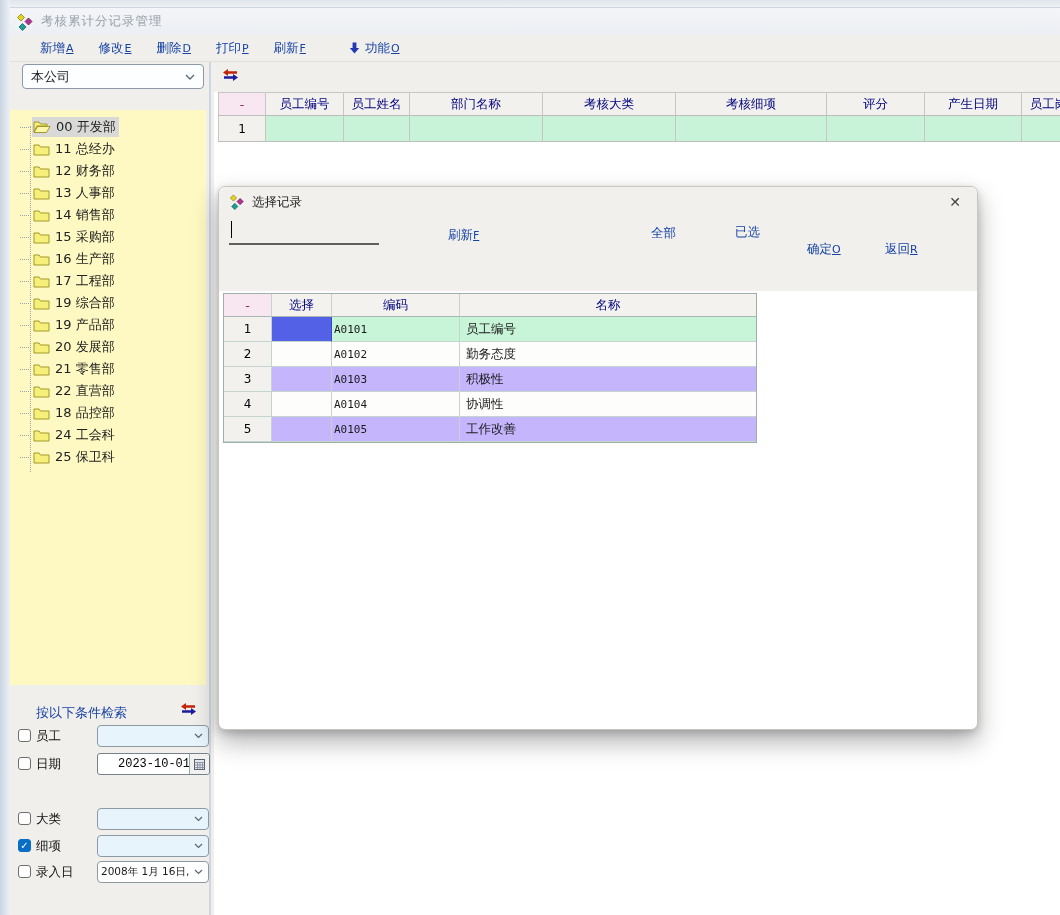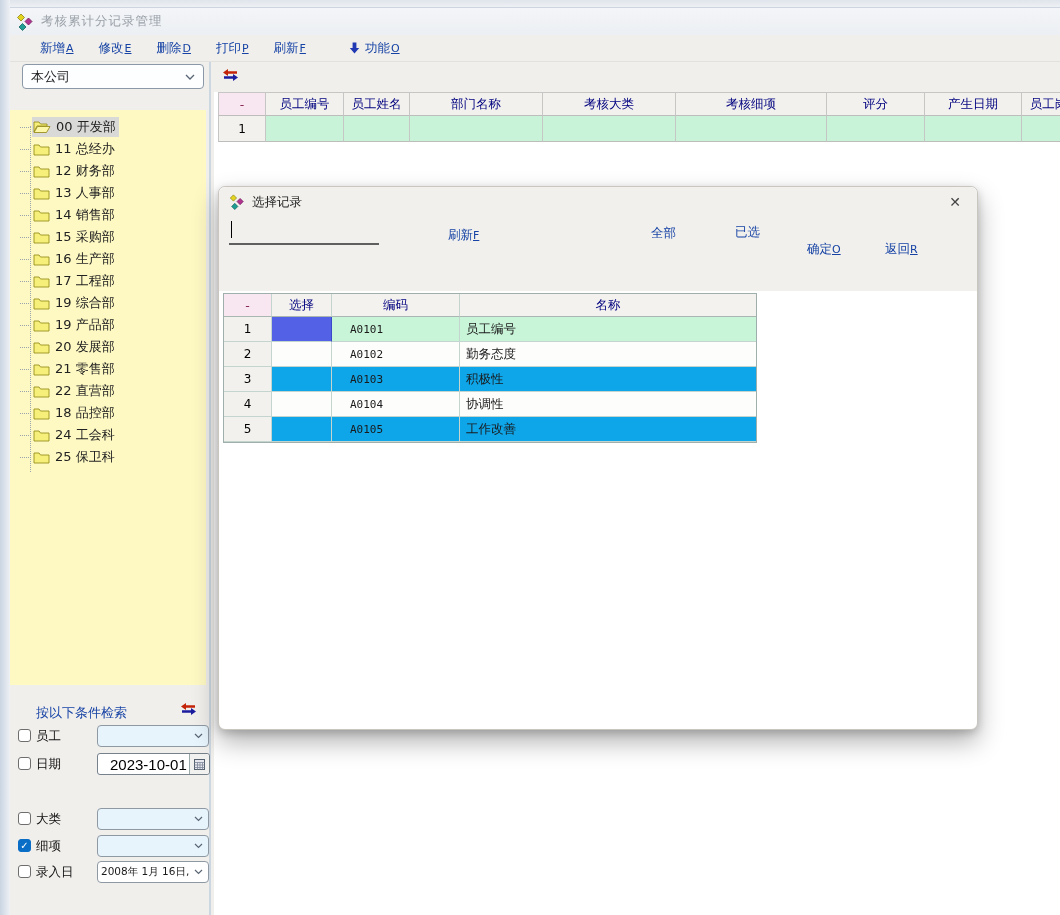--- a/index.html
+++ b/index.html
@@ -76,21 +76,21 @@
     line-height:12px; text-align:center; color:#fff; }
   .cb.checked { background:#0b6ec6; border-color:#0b6ec6; }
   .srow-label { position:absolute; left:22px; top:3px; font-size:12.5px; color:#111; }
   .sctrl { position:absolute; left:83px; top:0; width:112px; height:22px;
     border:1px solid #8e99a4; border-radius:4px; display:flex; align-items:center; cursor:pointer; }
   .sctrl.sel { background:#e7f4fc; }
   .sctrl .chev { margin-left:auto; margin-right:5px; }
   .datebox { position:absolute; left:83px; top:0; width:113px; height:22px;
     border:1px solid #76818c; border-radius:3px; background:#fff; display:flex; }
   .datebox input { flex:1; min-width:0; border:0; outline:0; background:transparent;
-    font-family:Liberation Sans, sans-serif; font-size:15px; padding-left:12px; }
+    font-family:Liberation Mono, monospace; font-size:12px; padding-left:20px; }
   .cal-btn { width:20px; flex:none; border-left:1px solid #9aa; background:#f1f1ef;
     display:flex; align-items:center; justify-content:center; cursor:pointer; border-radius:0 3px 3px 0; }
   .combo-entry { background:#fff; font-size:10.5px; padding-left:3px; white-space:nowrap; overflow:hidden; }
   .combo-entry .val { overflow:hidden; white-space:nowrap; }
 
   
   .dialog { position:absolute; left:218px; top:186px; width:760px; height:544px;
     background:#fff; border:1px solid #c9c5bf; border-radius:7px;
     box-shadow:0 12px 26px rgba(0,0,0,.30), 0 3px 8px rgba(0,0,0,.18); }
   .dlg-gray { position:absolute; left:0; top:0; right:0; height:104px;
@@ -117,29 +117,29 @@
   .dtable { position:absolute; left:4px; top:106px; width:534px; border:1px solid #9fb0ac; background:#fff; }
   .drow { display:flex; }
   .dcell { flex:none; display:flex; align-items:center; overflow:hidden; white-space:nowrap;
     border-right:1px solid #c4d4ce; border-bottom:1px solid #c4d4ce; }
   .dcell:last-child { border-right:0; }
   .dhead .dcell { height:23px; background:#f3f2ef; color:#00007f; font-size:12.5px;
     justify-content:center; border-bottom:1px solid #a9b6b2; }
   .dhead .dcell:first-child { background:#f8e6f1; color:#8a2a5a; }
   .ddata .dcell { height:25px; }
   .ddata .num { background:#f2f1ee; justify-content:center; color:#000; }
-  .ddata .code { font-family:"DejaVu Sans Mono","Liberation Mono",monospace; font-size:11px; padding-left:18px; }
+  .ddata .code { font-family:"DejaVu Sans Mono","Liberation Mono",monospace; font-size:11px; padding-left:2px; }
   .ddata .name { font-size:12.5px; padding-left:6px; }
   .d0{width:48px} .d1{width:60px} .d2{width:128px} .d3{width:296px}
   .row-green .dcell { background:#c8f4d8; }
   .row-green .num { background:#f2f1ee; }
   .row-green .sel-focus { background:#5261e6; border-right-color:#3a49c8; }
   .row-white .dcell { background:#fdfdfc; }
   .row-white .num { background:#f2f1ee; }
-  .row-cyan .dcell { background:#0ea5e9; }
+  .row-cyan .dcell { background:#c4b5fd; }
   .row-cyan .num { background:#f2f1ee; }
 
   .chev svg, .cal-btn svg { display:block; }
 </style>
 </head>
 <body>
 
 <div class="frame-top"></div>
 <div class="frame-left"></div>
 <div class="win-bg"></div>

